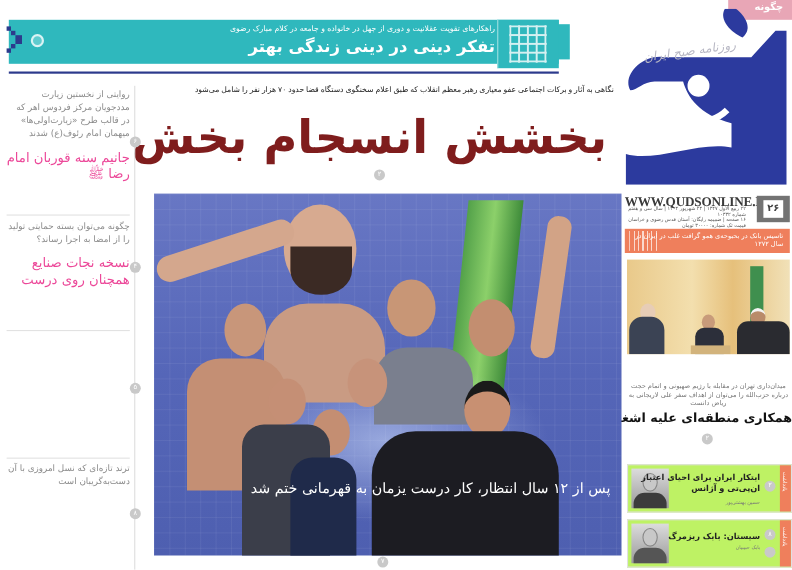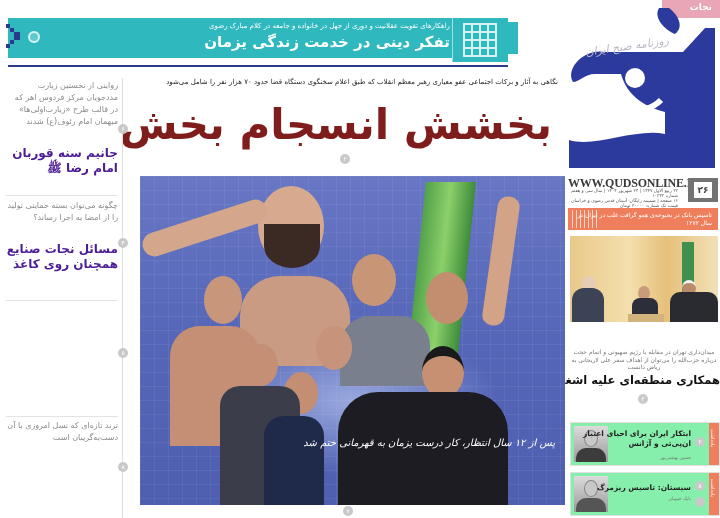--- a/index.html
+++ b/index.html
@@ -46,76 +46,76 @@
   .photo-meet .p2h { position: absolute; left: 68px; top: 50px; width: 12px; height: 14px; background: #c89b7a; border-radius: 50%; }
   .photo-meet .p3 { position: absolute; left: 100px; top: 56px; width: 48px; height: 30px; background: #2a2b30; border-radius: 10px 10px 0 0; }
   .photo-meet .p3h { position: absolute; left: 112px; top: 44px; width: 14px; height: 16px; background: #b98b6a; border-radius: 50%; border-top: 3px solid #f4f4f4; }
   .photo-meet .table { position: absolute; left: 58px; top: 78px; width: 36px; height: 8px; background: #d2b37c; }
 
   .meet-lead { position: absolute; left: 570px; top: 348px; width: 148px; font-size: 6px; color: #777; line-height: 7.5px; text-align: center; }
   .meet-head { position: absolute; left: 566px; top: 373px; width: 154px; font-size: 11.5px; font-weight: bold; color: #111; text-align: center; white-space: nowrap; }
   .page-dot { display: inline-block; width: 10px; height: 10px; border-radius: 50%; background: #c9c9c9; color: #fff; font-size: 6px; line-height: 10px; text-align: center; }
   .meet-page { position: absolute; left: 638px; top: 394px; }
 
-  .note-card { position: absolute; left: 570px; height: 44px; width: 150px; border: 1px solid #e0e0e0; background: #86efac; }
+  .note-card { position: absolute; left: 570px; height: 44px; width: 150px; border: 1px solid #e0e0e0; background: #bef264; }
   .note-card .tag { position: absolute; right: 0; top: 0; width: 10px; height: 100%; background: #ef7f5c; }
   .note-card .tag span { position: absolute; left: 1px; top: 6px; font-size: 5px; color: #fff; writing-mode: vertical-rl; }
   .note-card .portrait { position: absolute; left: 3px; top: 3px; width: 34px; height: 36px; background: linear-gradient(180deg,#dcdcdc,#9a9a9a); overflow: hidden; }
   .note-card .portrait .head { position: absolute; left: 10px; top: 4px; width: 14px; height: 17px; border-radius: 50%; background: #c8c8c8; border: 1px solid #888; }
   .note-card .portrait .body { position: absolute; left: 2px; top: 22px; width: 30px; height: 16px; border-radius: 10px 10px 0 0; background: #3c3c3c; }
   .note-card .title { position: absolute; right: 28px; top: 6px; font-size: 7.5px; font-weight: bold; color: #222; line-height: 10px; text-align: right; }
   .note-card .author { position: absolute; right: 28px; bottom: 5px; font-size: 4.5px; color: #777; }
   .note-card .dot { position: absolute; right: 14px; top: 14px; }
   .note-card .dot2 { position: absolute; right: 14px; top: 24px; }
 
   
-  .kicker-main { position: absolute; right: 162px; top: 78px; font-size: 7px; color: #222; white-space: nowrap; }
+  .kicker-main { position: absolute; right: 162px; top: 78px; font-size: 7px; color: #222; white-space: nowrap; font-family: Liberation Serif, serif; }
   .headline { position: absolute; right: 168px; top: 100px; font-size: 42px; font-weight: 900; color: #7f1d1d; white-space: nowrap; letter-spacing: -1px; line-height: 50px; }
   .head-page { position: absolute; left: 340px; top: 154px; }
 
   
   .hero { position: absolute; left: 140px; top: 176px; width: 425px; height: 329px; overflow: hidden;
      background: linear-gradient(180deg, #6877c4 0%, #5566b8 50%, #4e5fb0 100%); }
   .hero .grid { position: absolute; inset: 0; background-image: linear-gradient(rgba(255,255,255,.06) 1px, transparent 1px), linear-gradient(90deg, rgba(255,255,255,.06) 1px, transparent 1px); background-size: 14px 14px; }
   .hero .glow { position: absolute; left: 60px; top: 150px; width: 300px; height: 150px; background: radial-gradient(ellipse at center, rgba(210,225,255,.55), rgba(210,225,255,0) 70%); }
   .hero .flag-g { position: absolute; left: 276px; top: 6px; width: 50px; height: 190px; background: linear-gradient(90deg, #53a14a, #8cd06a 50%, #3e8b3a); transform: skewX(-6deg); }
   .w { position: absolute; border-radius: 50%; }
   .torso { position: absolute; }
-  .hero .caption-kicker { position: absolute; right: 10px; top: 261px; font-size: 10px; color: #ffffff; white-space: nowrap; font-style: italic; }
+  .hero .caption-kicker { position: absolute; right: 10px; top: 261px; font-size: 13px; color: #ffffff; white-space: nowrap; }
   .hero .caption-head { position: absolute; right: 10px; top: 272px; font-size: 19px; font-weight: 900; color: #f5d21b; white-space: nowrap; text-shadow: 1px 1px 0 #7a5a00, -1px -1px 0 #7a5a00, 1px -1px 0 #7a5a00, -1px 1px 0 #7a5a00; }
   .hero-page { position: absolute; left: 343px; top: 506px; }
   .left-divider { position: absolute; left: 122px; top: 78px; width: 1px; height: 440px; background: #dedede; }
   .story { position: absolute; left: 6px; width: 112px; text-align: right; }
   .story .lead { font-size: 8px; color: #8a8a8a; line-height: 12px; }
-  .story .head { font-size: 12px; font-weight: bold; color: #4c1d95; line-height: 15px; margin-top: 18px; }
+  .story .head { font-size: 12px; font-weight: normal; color: #ec4899; line-height: 15px; margin-top: 8px; }
   .story-sep { position: absolute; left: 6px; width: 112px; height: 1px; background: #e2e2e2; }
   .story-dot { position: absolute; left: 118px; }
 </style>
 </head>
 <body>
 
 <div class="banner"></div>
 <div class="banner-step"></div>
 <div class="banner-notch">
   <span style="left:6px;top:0"></span>
     <span style="left:10px;top:4px"></span>
     <span style="left:14px;top:8px;width:6px;height:8px"></span>
     <span style="left:10px;top:16px"></span>
     <span style="left:6px;top:20px"></span>
 </div>
 <div class="banner-circle"></div>
 <div class="banner-emblem">
     <div class="grid"></div>
   </div>
 <div class="banner-kicker">راهکارهای تقویت عقلانیت و دوری از جهل در خانواده و جامعه در کلام مبارک رضوی</div>
-<div class="banner-title">تفکر دینی در خدمت زندگی یزمان</div>
+<div class="banner-title">تفکر دینی در دینی زندگی بهتر</div>
 <div class="banner-rule"></div>
 
 <div class="logo-pink">
-    <span>نجات</span>
+    <span>چگونه</span>
   </div>
 <svg class="logo-mark" viewBox="0 0 155 160">
   <path d="M8 74 C 0 60, 20 40, 40 44 L 118 44 L 140 20 L 150 20 L 150 160 L 4 160 L 4 132 C 30 140, 70 120, 100 126 L 100 104 C 70 96, 60 80, 56 66 L 30 66 C 20 66, 14 74, 8 74 Z" fill="#2c3a9e"></path>
   <path d="M94 0 C 88 10, 100 22, 110 26 C 120 18, 112 6, 104 0 Z" fill="#2c3a9e"></path>
   <path d="M30 86 C 44 110, 80 108, 96 92" stroke="#ffffff" stroke-width="6" fill="none"></path>
   <circle cx="70" cy="70" r="10" fill="#ffffff"></circle>
 </svg>
 <div class="logo-sub">روزنامه صبح ایران</div>
 
 <div class="url-box">
@@ -164,21 +164,21 @@
 <div class="note-card" style="top:472px">
   <div class="tag">
       <span>یادداشت</span>
     </div>
   <div class="portrait">
       <div class="head"></div>
       <div class="body" style="background:#555"></div>
     </div>
   <div class="dot page-dot" style="top:8px">۸</div>
   <div class="dot2 page-dot"></div>
-  <div class="title" style="top:10px">سیستان: تاسیس ریزمرگ</div>
+  <div class="title" style="top:10px">سیستان: بابک ریزمرگ</div>
   <div class="author" style="bottom:14px">بابک حبیبیان</div>
 </div>
 
 <div class="kicker-main">نگاهی به آثار و برکات اجتماعی عفو معیاری رهبر معظم انقلاب که طبق اعلام سخنگوی دستگاه قضا حدود ۷۰ هزار نفر را شامل می‌شود</div>
 <div class="headline">بخشش انسجام بخش</div>
 <div class="head-page page-dot">۲</div>
 
 <div class="hero">
   <div class="grid"></div>
   <div class="flag-g"></div>
@@ -212,21 +212,21 @@
 
 <div class="story" style="top:80px">
   <div class="lead">روایتی از نخستین زیارت مددجویان مرکز فردوس اهر که در قالب طرح «زیارت‌اولی‌ها» میهمان امام رئوف(ع) شدند</div>
   <div class="head">جانیم سنه قوربان امام رضا ﷺ</div>
 </div>
 <div class="story-dot page-dot" style="top:124px">۶</div>
 <div class="story-sep" style="top:195px"></div>
 
 <div class="story" style="top:200px">
   <div class="lead">چگونه می‌توان بسته حمایتی تولید را از امضا به اجرا رساند؟</div>
-  <div class="head">مسائل نجات صنایع همچنان روی کاغذ</div>
+  <div class="head">نسخه نجات صنایع همچنان روی درست</div>
 </div>
 <div class="story-dot page-dot" style="top:238px">۴</div>
 <div class="story-sep" style="top:300px"></div>
 
 <div class="story" style="top:304px">
 </div>
 <div class="story-dot page-dot" style="top:348px">۵</div>
 <div class="story-sep" style="top:416px"></div>
 
 <div class="story" style="top:420px">

